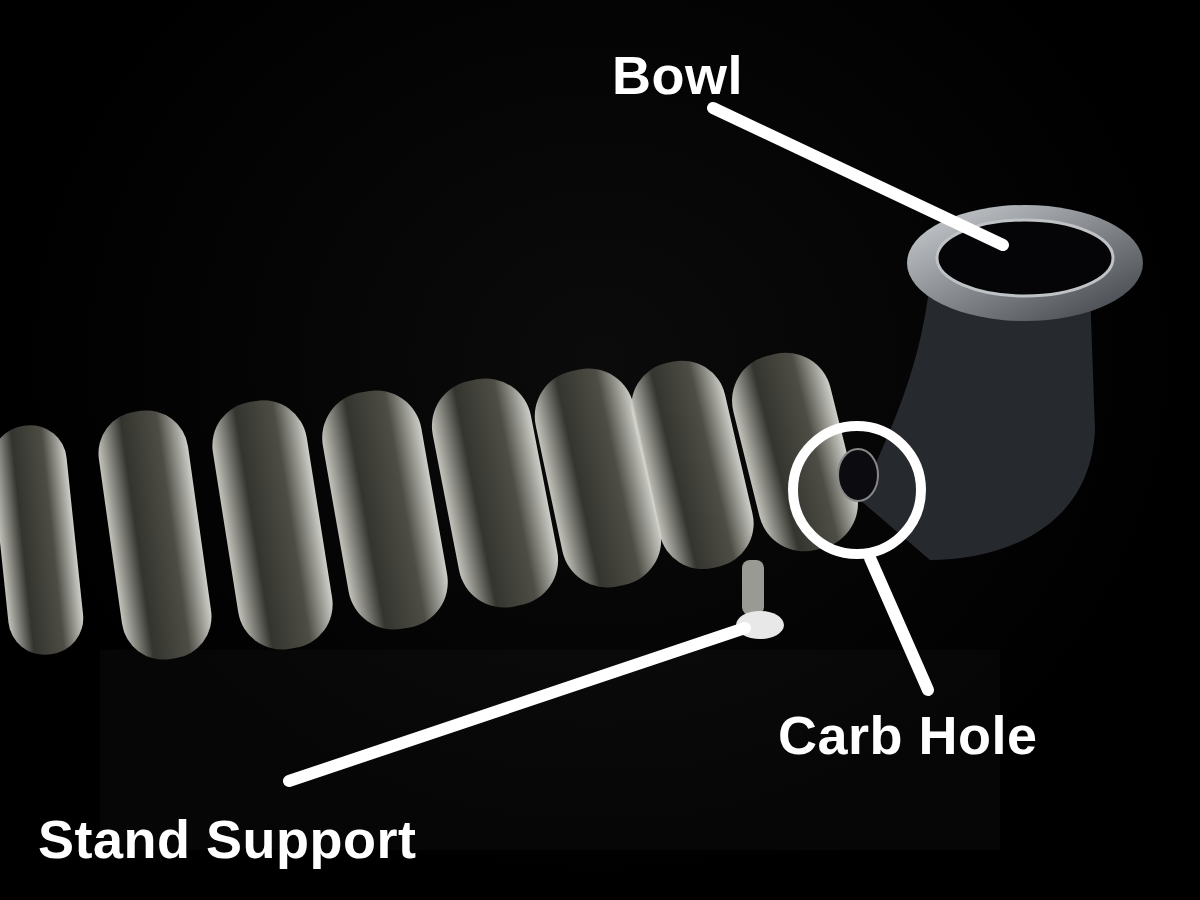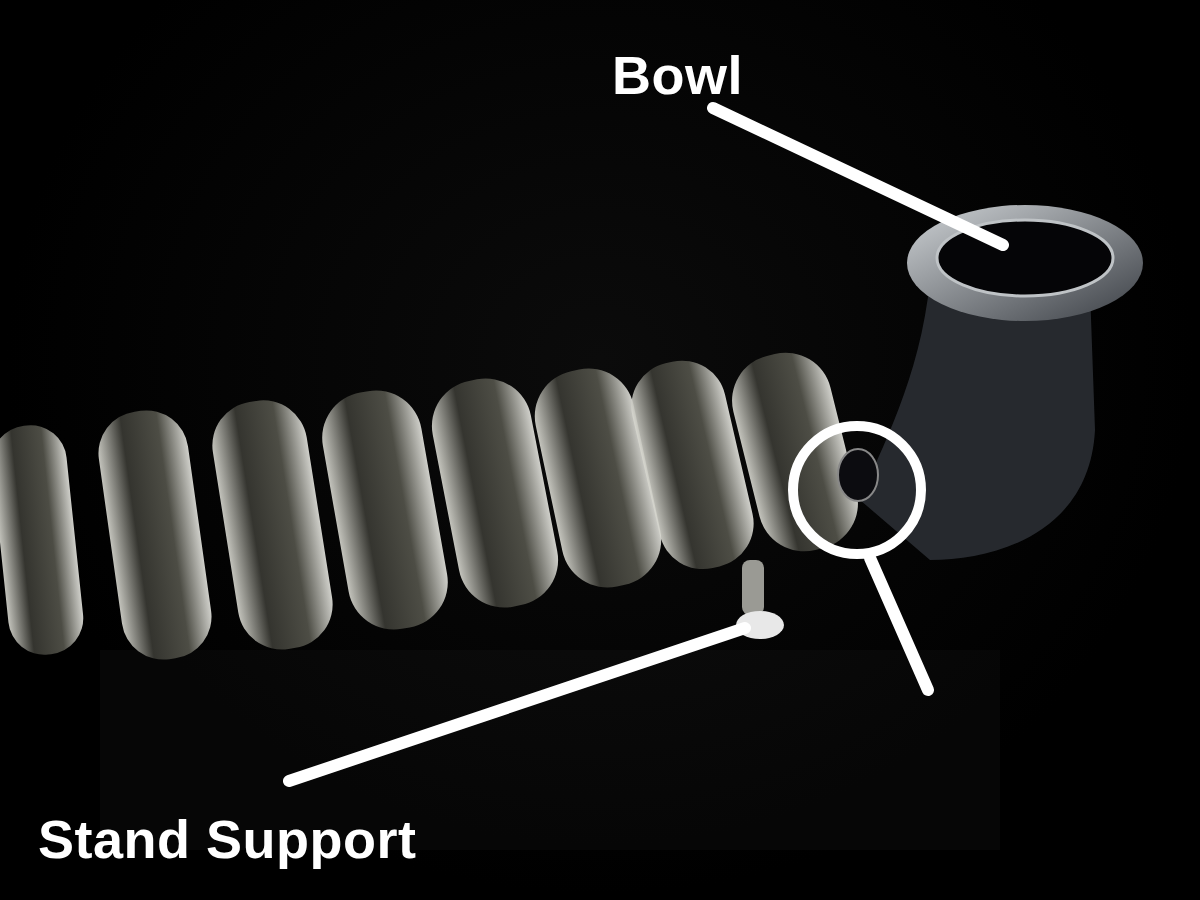--- a/index.html
+++ b/index.html
@@ -61,14 +61,15 @@
 
     <g stroke="#fff" stroke-width="12" stroke-linecap="round" fill="none">
       <line x1="713" y1="108" x2="1003" y2="245"></line>
       <circle cx="857" cy="490" r="64" stroke-width="10"></circle>
       <line x1="870" y1="558" x2="928" y2="690"></line>
       <line x1="289" y1="781" x2="745" y2="628"></line>
     </g>
   </svg>
 
   <div id="bowl-label" class="label">Bowl</div>
+  <div id="carb-label" class="label">Carb Hole</div>
   <div id="stand-label" class="label">Stand Support</div>
 </div>
 
 </body></html>

